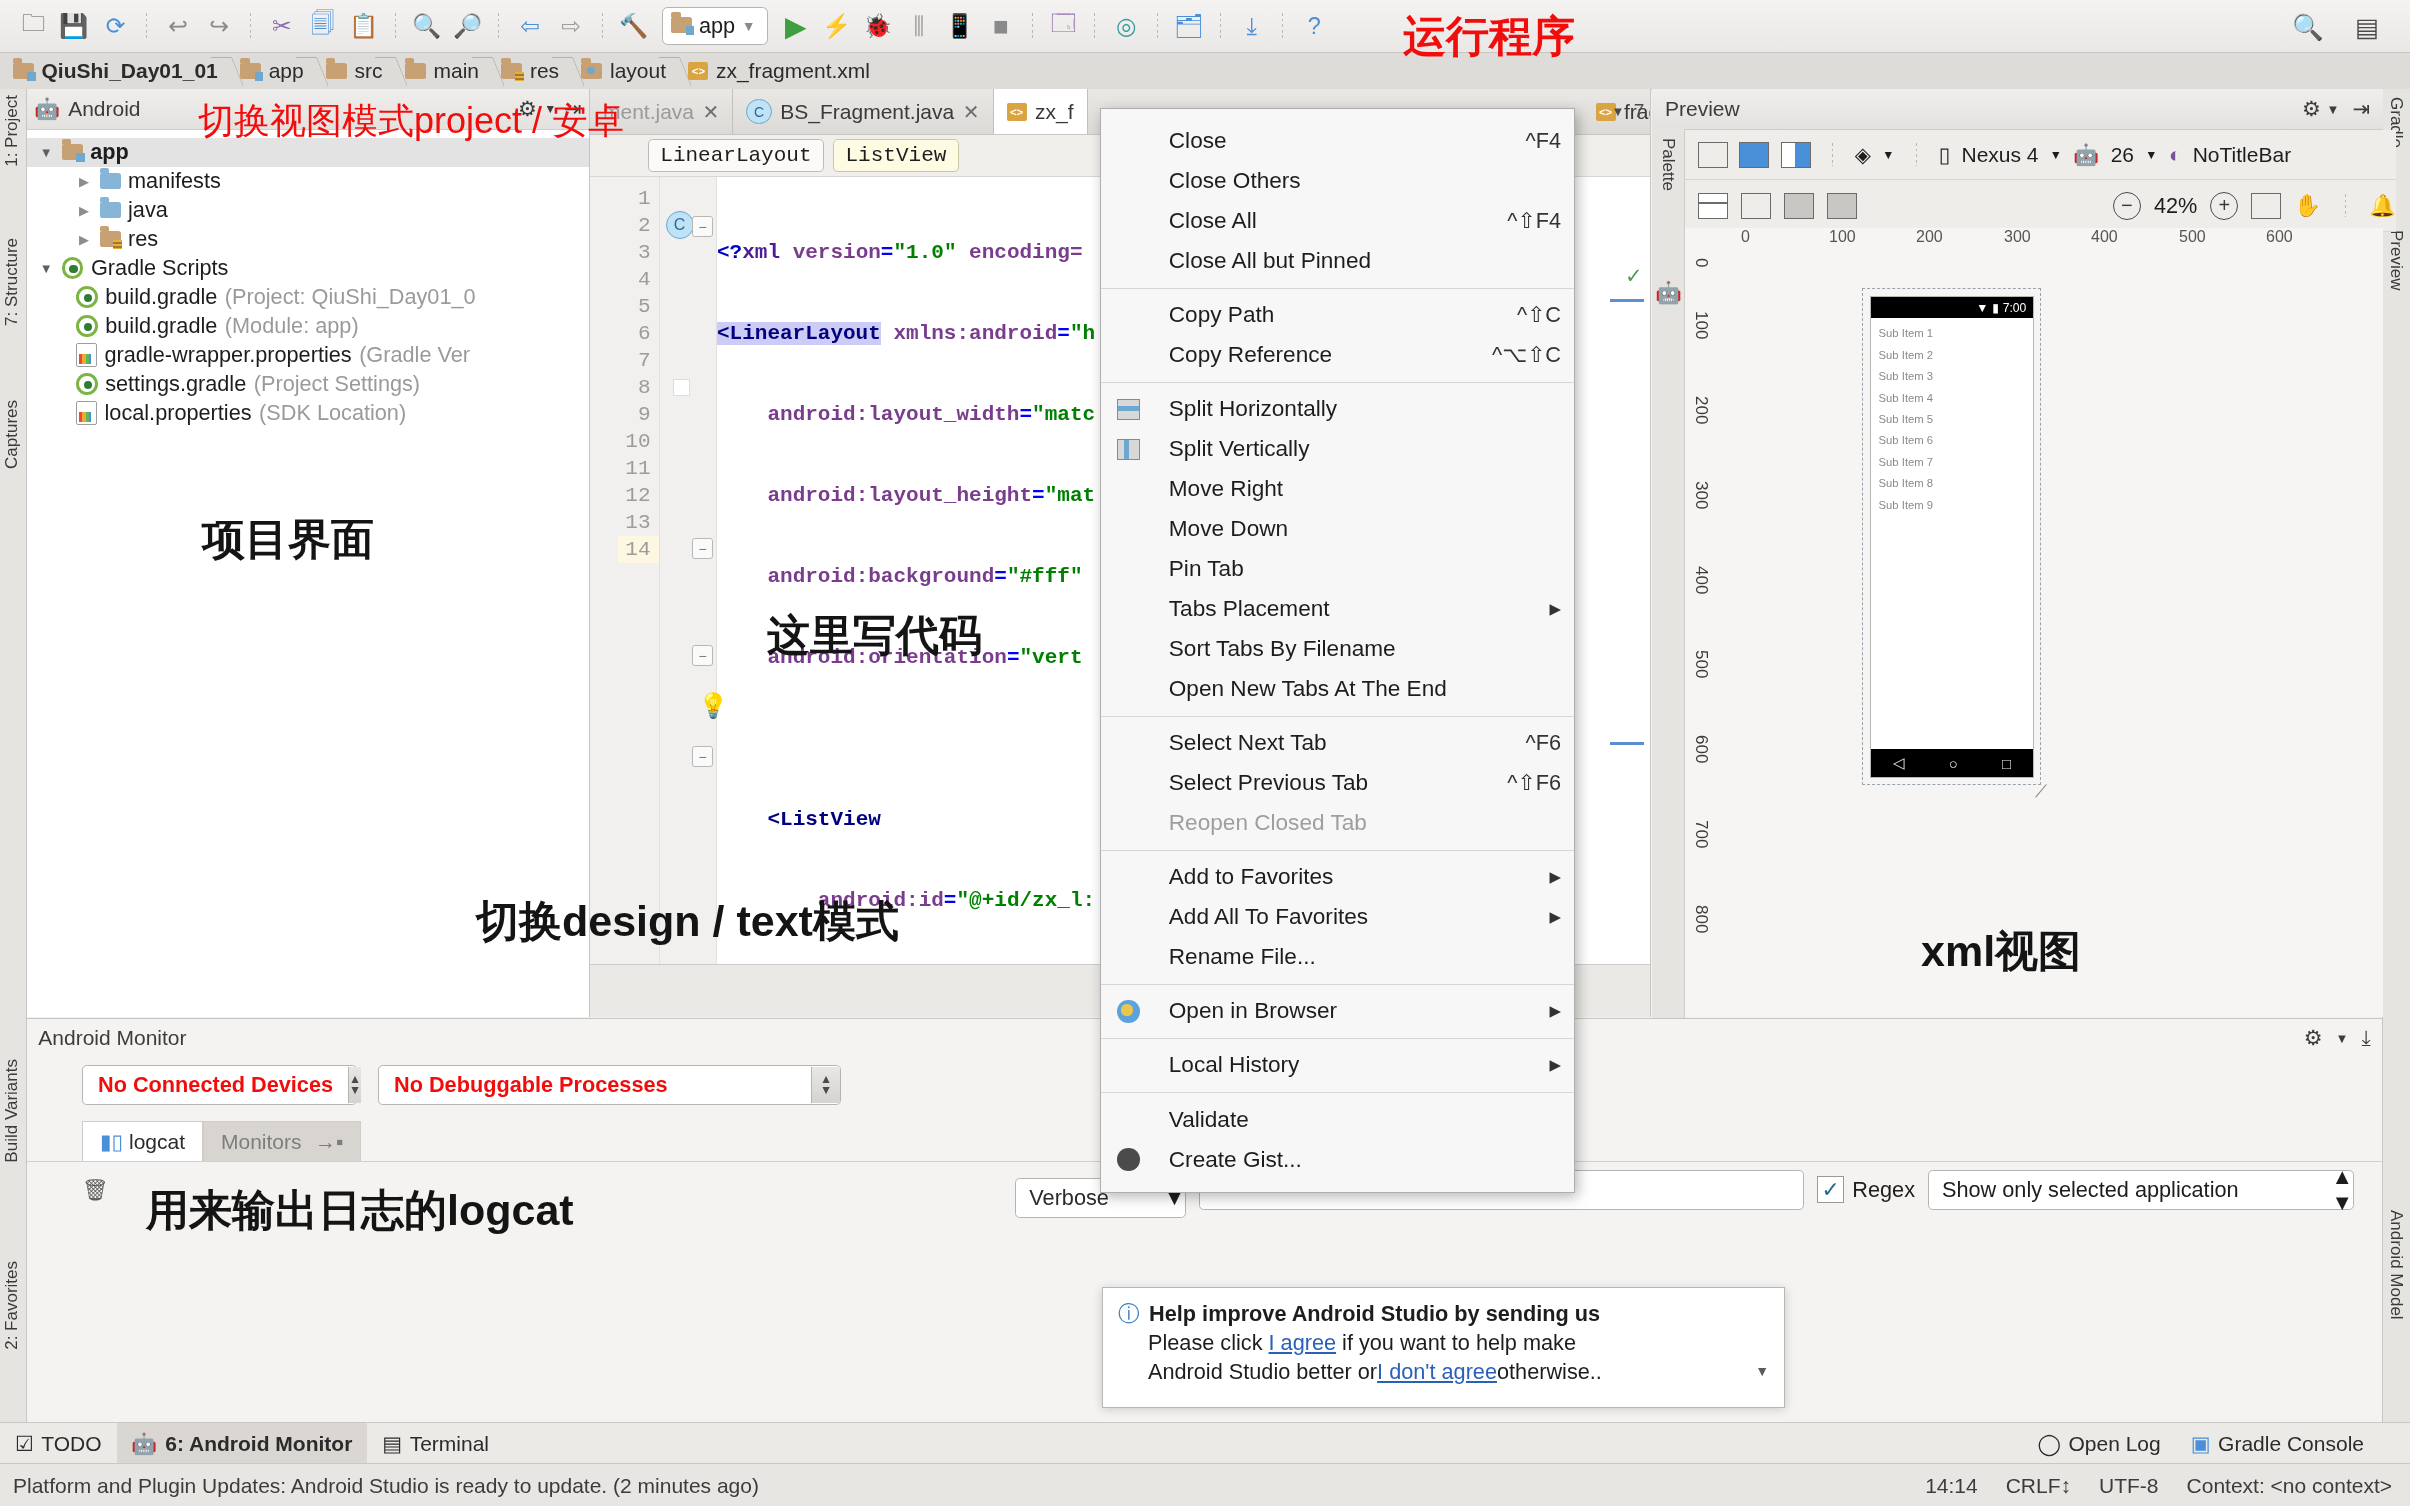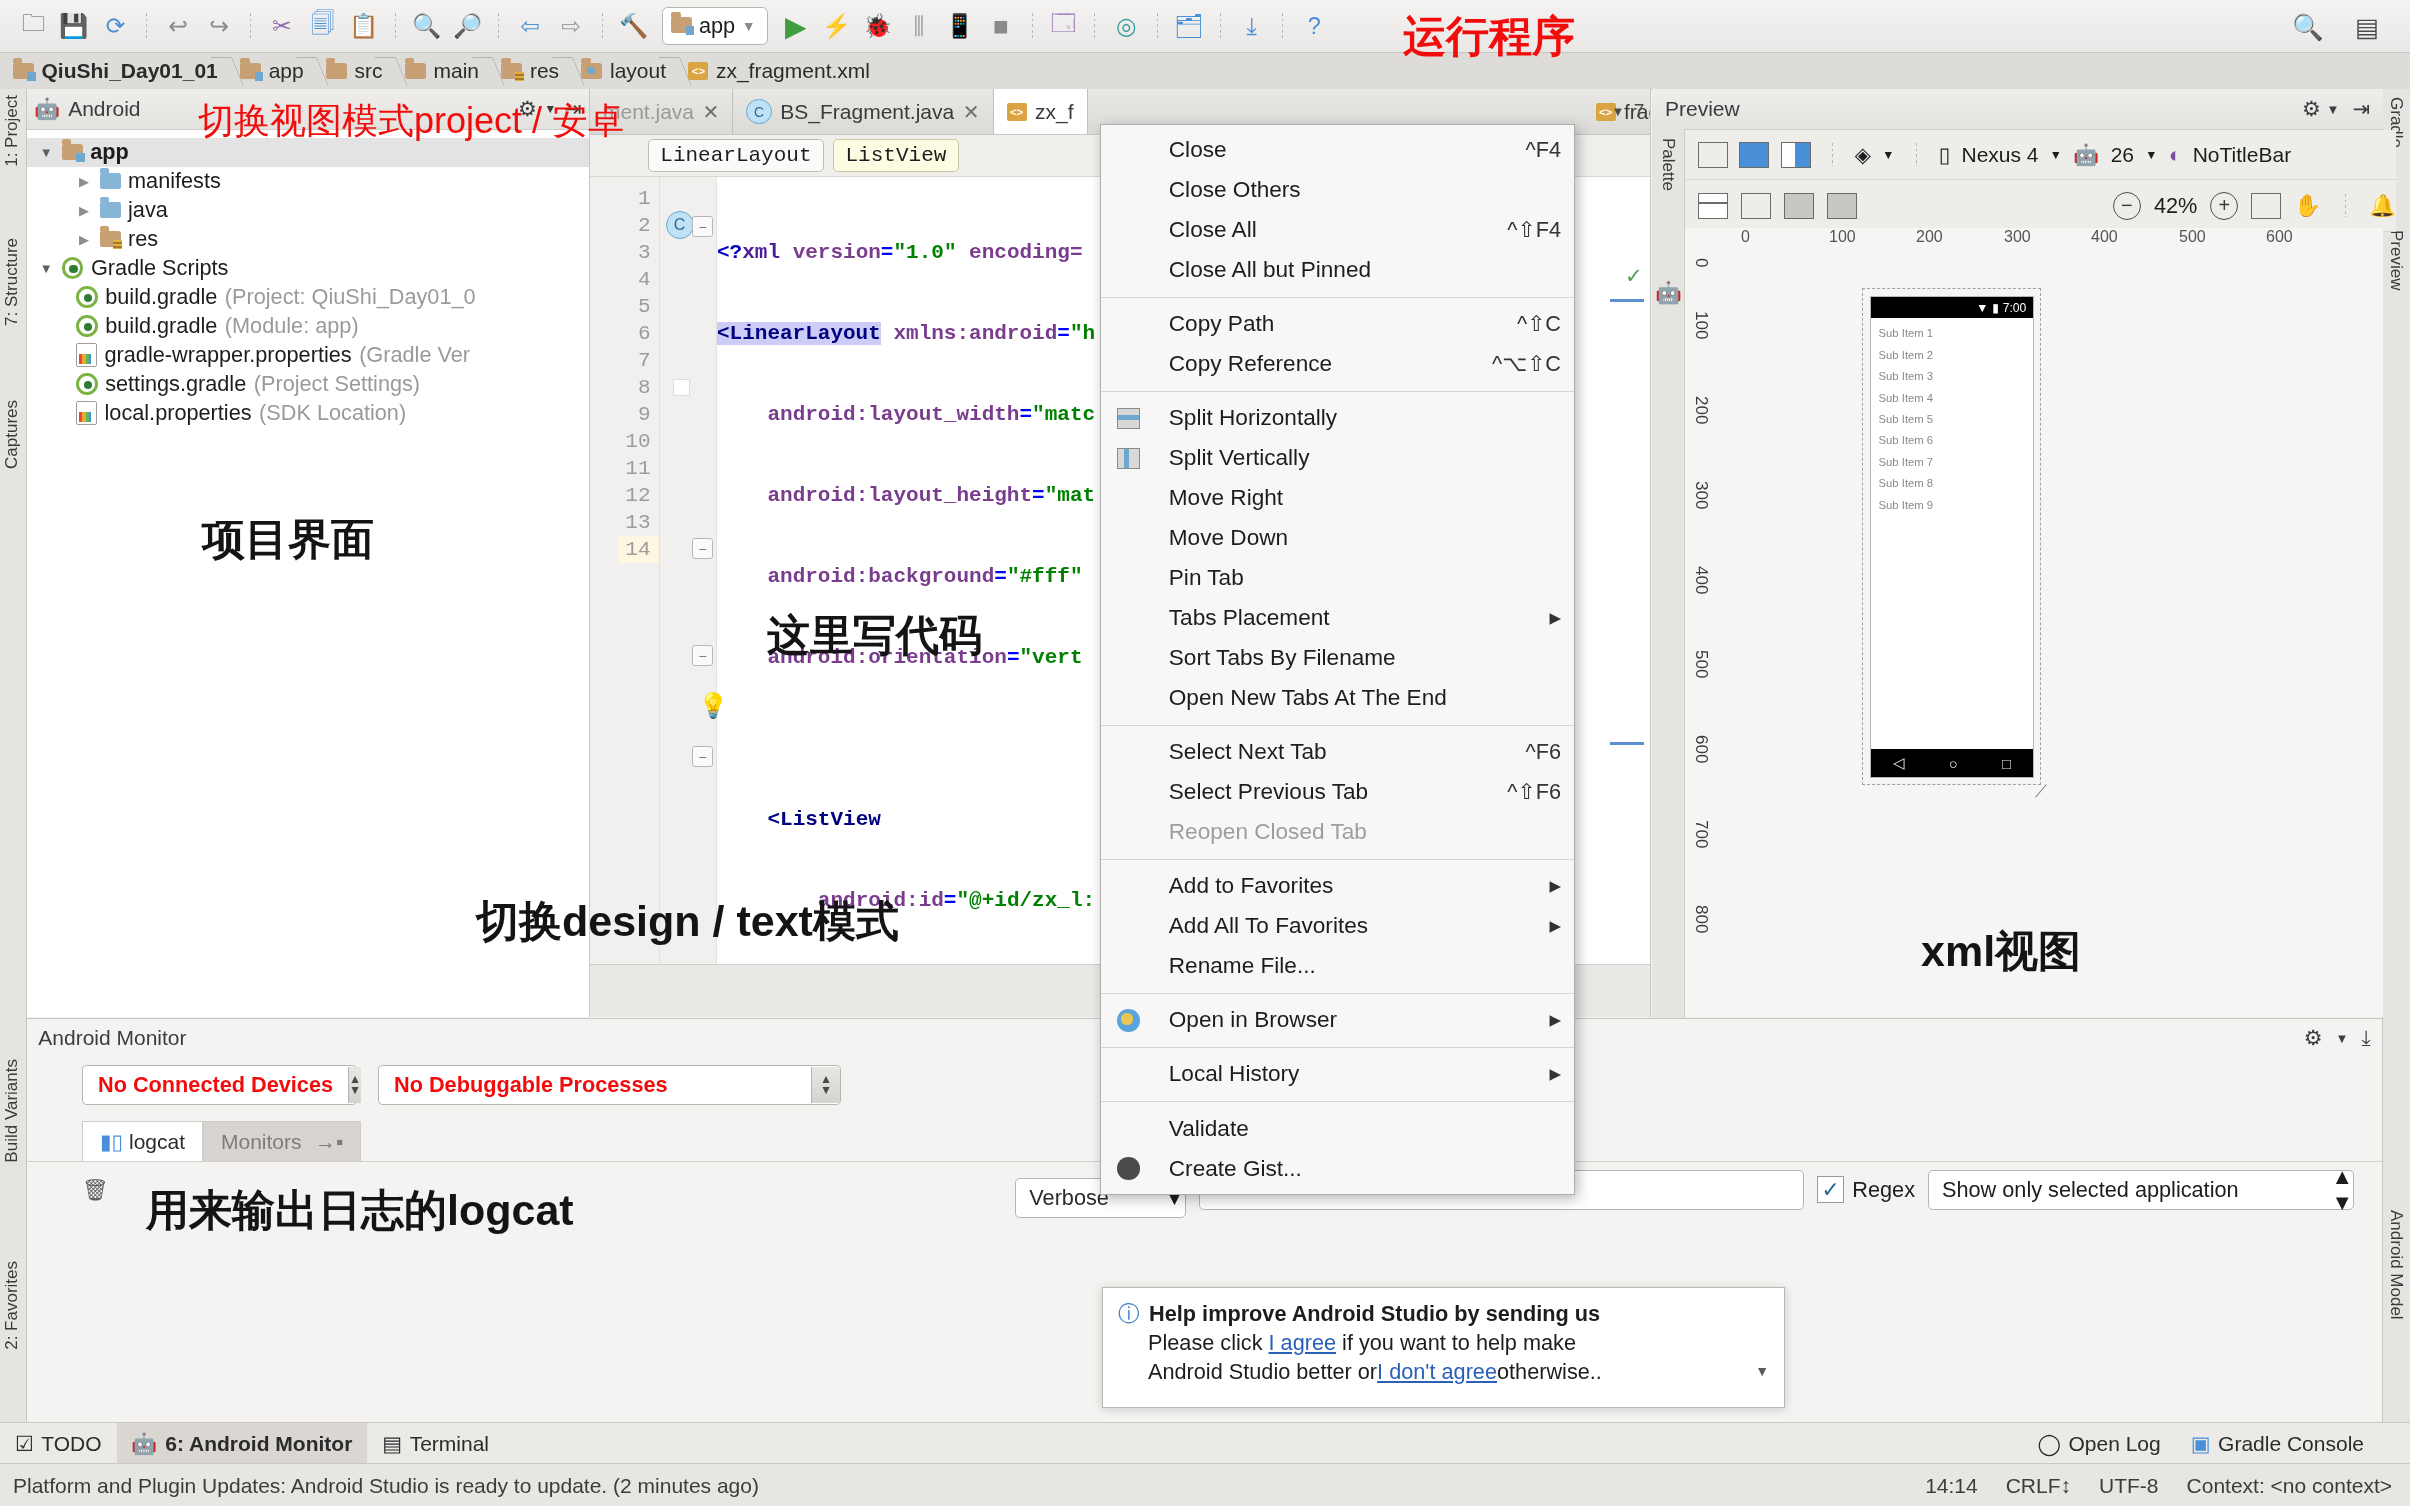--- a/index.html
+++ b/index.html
@@ -168,22 +168,22 @@
   .popup a{color:#2a60b8;text-decoration:underline;}
 
   .statusline{position:absolute;left:0;bottom:43px;width:2411px;height:41px;background:#eceae7;
     border-top:0.9px solid #cac8c5;display:flex;align-items:center;font-size:21px;}
   .stab{display:flex;align-items:center;gap:7.5px;padding:0 15px;height:41px;color:#2b2b2b;}
   .stab.on{background:#dad7d3;}
   .bottombar{position:absolute;left:0;bottom:0;width:2411px;height:43px;background:#e8e6e3;
     border-top:0.9px solid #cac8c5;display:flex;align-items:center;padding:0 13px;font-size:21px;color:#3c3c3c;}
 
   
-  .ctx{position:absolute;left:1100px;top:124px;width:473px;background:#f7f7f7;border:0.9px solid #aeaeae;
-    box-shadow:2.8px 3.8px 13px rgba(0,0,0,.3);padding:5px 0;z-index:50;}
+  .ctx{position:absolute;left:1100px;top:108px;width:473px;background:#f7f7f7;border:0.9px solid #aeaeae;
+    box-shadow:2.8px 3.8px 13px rgba(0,0,0,.3);padding:12px 0;z-index:50;}
   .ctxitem{display:flex;align-items:center;height:40px;padding:0 13px 0 15px;font-size:22.6px;color:#1d1d1d;gap:11.3px;}
   .ctxitem .lbl{flex:1;padding-left:17px;}
   .ctxitem .ico{width:24.5px;display:flex;align-items:center;justify-content:center;font-size:19px;}
   .ctxitem .sc{color:#333;font-size:21.7px;padding-left:19px;}
   .ctxitem .arr{font-size:15px;color:#333;padding-left:13px;}
   .ctxitem.disabled{color:#9e9e9e;}
   .ctxsep{height:0.9px;background:#d6d6d6;margin:6.6px 0;}
   .split-ico{width:21px;height:19px;border:0.9px solid #8a8a8a;display:inline-block;background:
     linear-gradient(90deg,#d8d8d8 0 5.6px,#6fa8cf 5.6px 11.3px,#d8d8d8 11.3px 21px);}
   .split-ico.h{background:linear-gradient(#d8d8d8 0 5.6px,#6fa8cf 5.6px 11.3px,#d8d8d8 11.3px 19px);}

